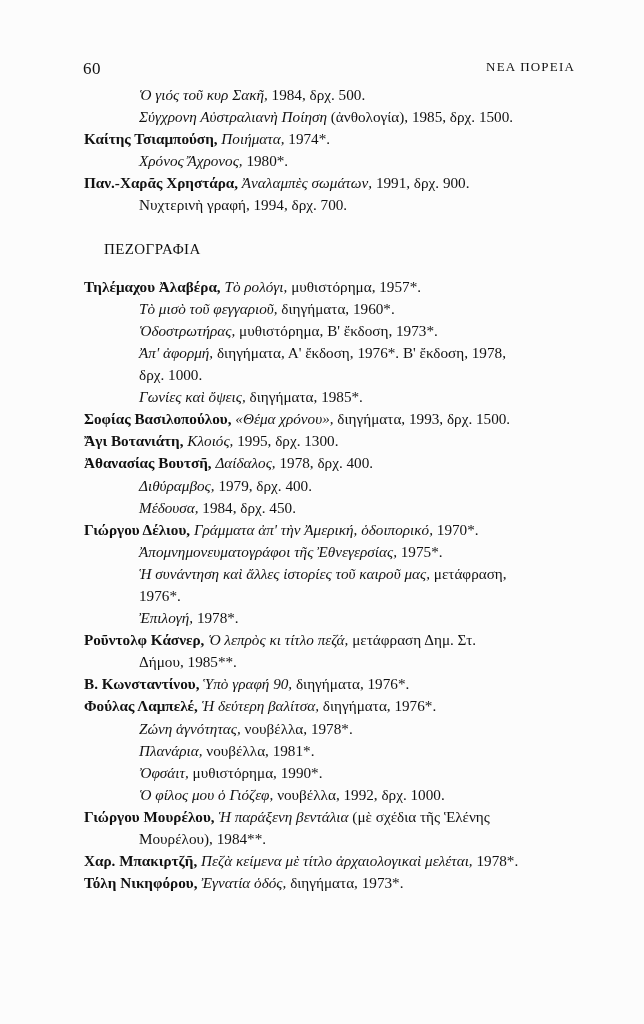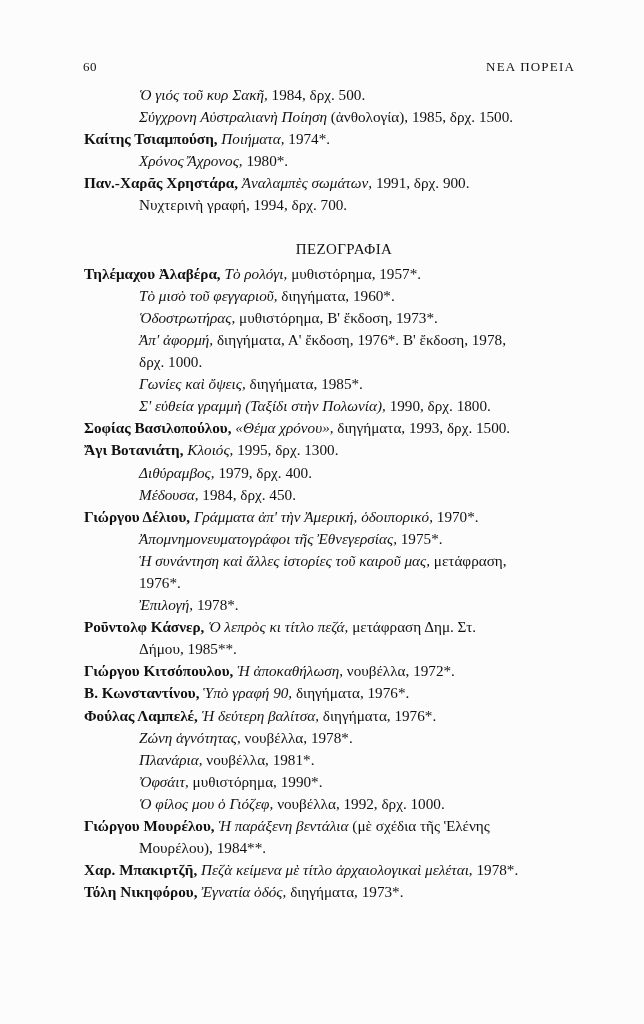--- a/index.html
+++ b/index.html
@@ -3,37 +3,37 @@
 <meta charset="utf-8">
 <style>
   html, body { margin: 0; padding: 0; background: #fcfcfc; }
   body {
     width: 644px; height: 1024px; position: relative; overflow: hidden;
     font-family: "Liberation Serif", "DejaVu Serif", serif;
     color: #111;
   }
   .page-number {
     position: absolute; left: 83px; top: 59px;
-    font-size: 13px; letter-spacing: 0.5px;
+    font-size: 17px; letter-spacing: 0.5px;
   }
   .running-head {
     position: absolute; right: 69px; top: 59px;
     font-size: 13px; letter-spacing: 1.2px;
   }
   .content {
     position: absolute; left: 84px; top: 84px; width: 500px;
     font-size: 15.2px; line-height: 22.1px;
   }
   .line { white-space: nowrap; }
   .indent { padding-left: 55px; }
   .author { font-weight: bold; }
   .title { font-style: italic; }
   .section-heading {
-    text-align: center; font-size: 15px; letter-spacing: 0.4px;
-    margin-top: 21px; margin-bottom: 3px; padding-left: 20px;
+    text-align: left; font-size: 15px; letter-spacing: 0.4px;
+    margin-top: 21px; margin-bottom: 16px; padding-left: 20px;
   }
 </style>
 </head>
 <body>
 
 <div class="page-number">60</div>
 <div class="running-head">ΝΕΑ ΠΟΡΕΙΑ</div>
 
 <div class="content">
   <div id="poetry">
@@ -45,33 +45,32 @@
       <div class="line indent"><span>Νυχτερινὴ γραφή, 1994, δρχ. 700.</span></div>
     </div>
   <div class="section-heading">ΠΕΖΟΓΡΑΦΙΑ</div>
   <div id="prose">
       <div class="line"><span class="author">Τηλέμαχου Ἀλαβέρα,</span> <span class="title">Τὸ ρολόγι,</span><span> μυθιστόρημα, 1957*.</span></div>
       <div class="line indent"><span class="title">Τὸ μισὸ τοῦ φεγγαριοῦ,</span><span> διηγήματα, 1960*.</span></div>
       <div class="line indent"><span class="title">Ὁδοστρωτήρας,</span><span> μυθιστόρημα, Β' ἔκδοση, 1973*.</span></div>
       <div class="line indent"><span class="title">Ἀπ' ἀφορμή,</span><span> διηγήματα, Α' ἔκδοση, 1976*. Β' ἔκδοση, 1978,</span></div>
       <div class="line indent"><span>δρχ. 1000.</span></div>
       <div class="line indent"><span class="title">Γωνίες καὶ ὄψεις,</span><span> διηγήματα, 1985*.</span></div>
-      <div class="line indent"><span class="title">Σ' εὐθεία γραμμὴ (Ταξίδι στὴν Πολωνία),</span><span> 1990, δρχ. 1800.</span></div>
       <div class="line"><span class="author">Σοφίας Βασιλοπούλου,</span> <span class="title">«Θέμα χρόνου»,</span><span> διηγήματα, 1993, δρχ. 1500.</span></div>
       <div class="line"><span class="author">Ἄγι Βοτανιάτη,</span> <span class="title">Κλοιός,</span><span> 1995, δρχ. 1300.</span></div>
+      <div class="line"><span class="author">Ἀθανασίας Βουτσῆ,</span> <span class="title">Δαίδαλος,</span><span> 1978, δρχ. 400.</span></div>
       <div class="line indent"><span class="title">Διθύραμβος,</span><span> 1979, δρχ. 400.</span></div>
       <div class="line indent"><span class="title">Μέδουσα,</span><span> 1984, δρχ. 450.</span></div>
       <div class="line"><span class="author">Γιώργου Δέλιου,</span> <span class="title">Γράμματα ἀπ' τὴν Ἀμερική, ὁδοιπορικό,</span><span> 1970*.</span></div>
       <div class="line indent"><span class="title">Ἀπομνημονευματογράφοι τῆς Ἐθνεγερσίας,</span><span> 1975*.</span></div>
       <div class="line indent"><span class="title">Ἡ συνάντηση καὶ ἄλλες ἱστορίες τοῦ καιροῦ μας,</span><span> μετάφραση,</span></div>
       <div class="line indent"><span>1976*.</span></div>
       <div class="line indent"><span class="title">Ἐπιλογή,</span><span> 1978*.</span></div>
       <div class="line"><span class="author">Ροῦντολφ Κάσνερ,</span> <span class="title">Ὁ λεπρὸς κι τίτλο πεζά,</span><span> μετάφραση Δημ. Στ.</span></div>
       <div class="line indent"><span>Δήμου, 1985**.</span></div>
-      <div class="line"><span class="author">Γιώργου Κιτσόπουλου,</span> <span class="title">Ἡ ἀποκαθήλωση,</span><span> νουβέλλα, 1972*.</span></div>
       <div class="line"><span class="author">Β. Κωνσταντίνου,</span> <span class="title">Ὑπὸ γραφή 90,</span><span> διηγήματα, 1976*.</span></div>
       <div class="line"><span class="author">Φούλας Λαμπελέ,</span> <span class="title">Ἡ δεύτερη βαλίτσα,</span><span> διηγήματα, 1976*.</span></div>
       <div class="line indent"><span class="title">Ζώνη ἁγνότητας,</span><span> νουβέλλα, 1978*.</span></div>
       <div class="line indent"><span class="title">Πλανάρια,</span><span> νουβέλλα, 1981*.</span></div>
       <div class="line indent"><span class="title">Ὀφσάιτ,</span><span> μυθιστόρημα, 1990*.</span></div>
       <div class="line indent"><span class="title">Ὁ φίλος μου ὁ Γιόζεφ,</span><span> νουβέλλα, 1992, δρχ. 1000.</span></div>
       <div class="line"><span class="author">Γιώργου Μουρέλου,</span> <span class="title">Ἡ παράξενη βεντάλια</span><span> (μὲ σχέδια τῆς Ἑλένης</span></div>
       <div class="line indent"><span>Μουρέλου), 1984**.</span></div>
       <div class="line"><span class="author">Χαρ. Μπακιρτζῆ,</span> <span class="title">Πεζὰ κείμενα μὲ τίτλο ἀρχαιολογικαὶ μελέται,</span><span> 1978*.</span></div>
       <div class="line"><span class="author">Τόλη Νικηφόρου,</span> <span class="title">Ἐγνατία ὁδός,</span><span> διηγήματα, 1973*.</span></div>

